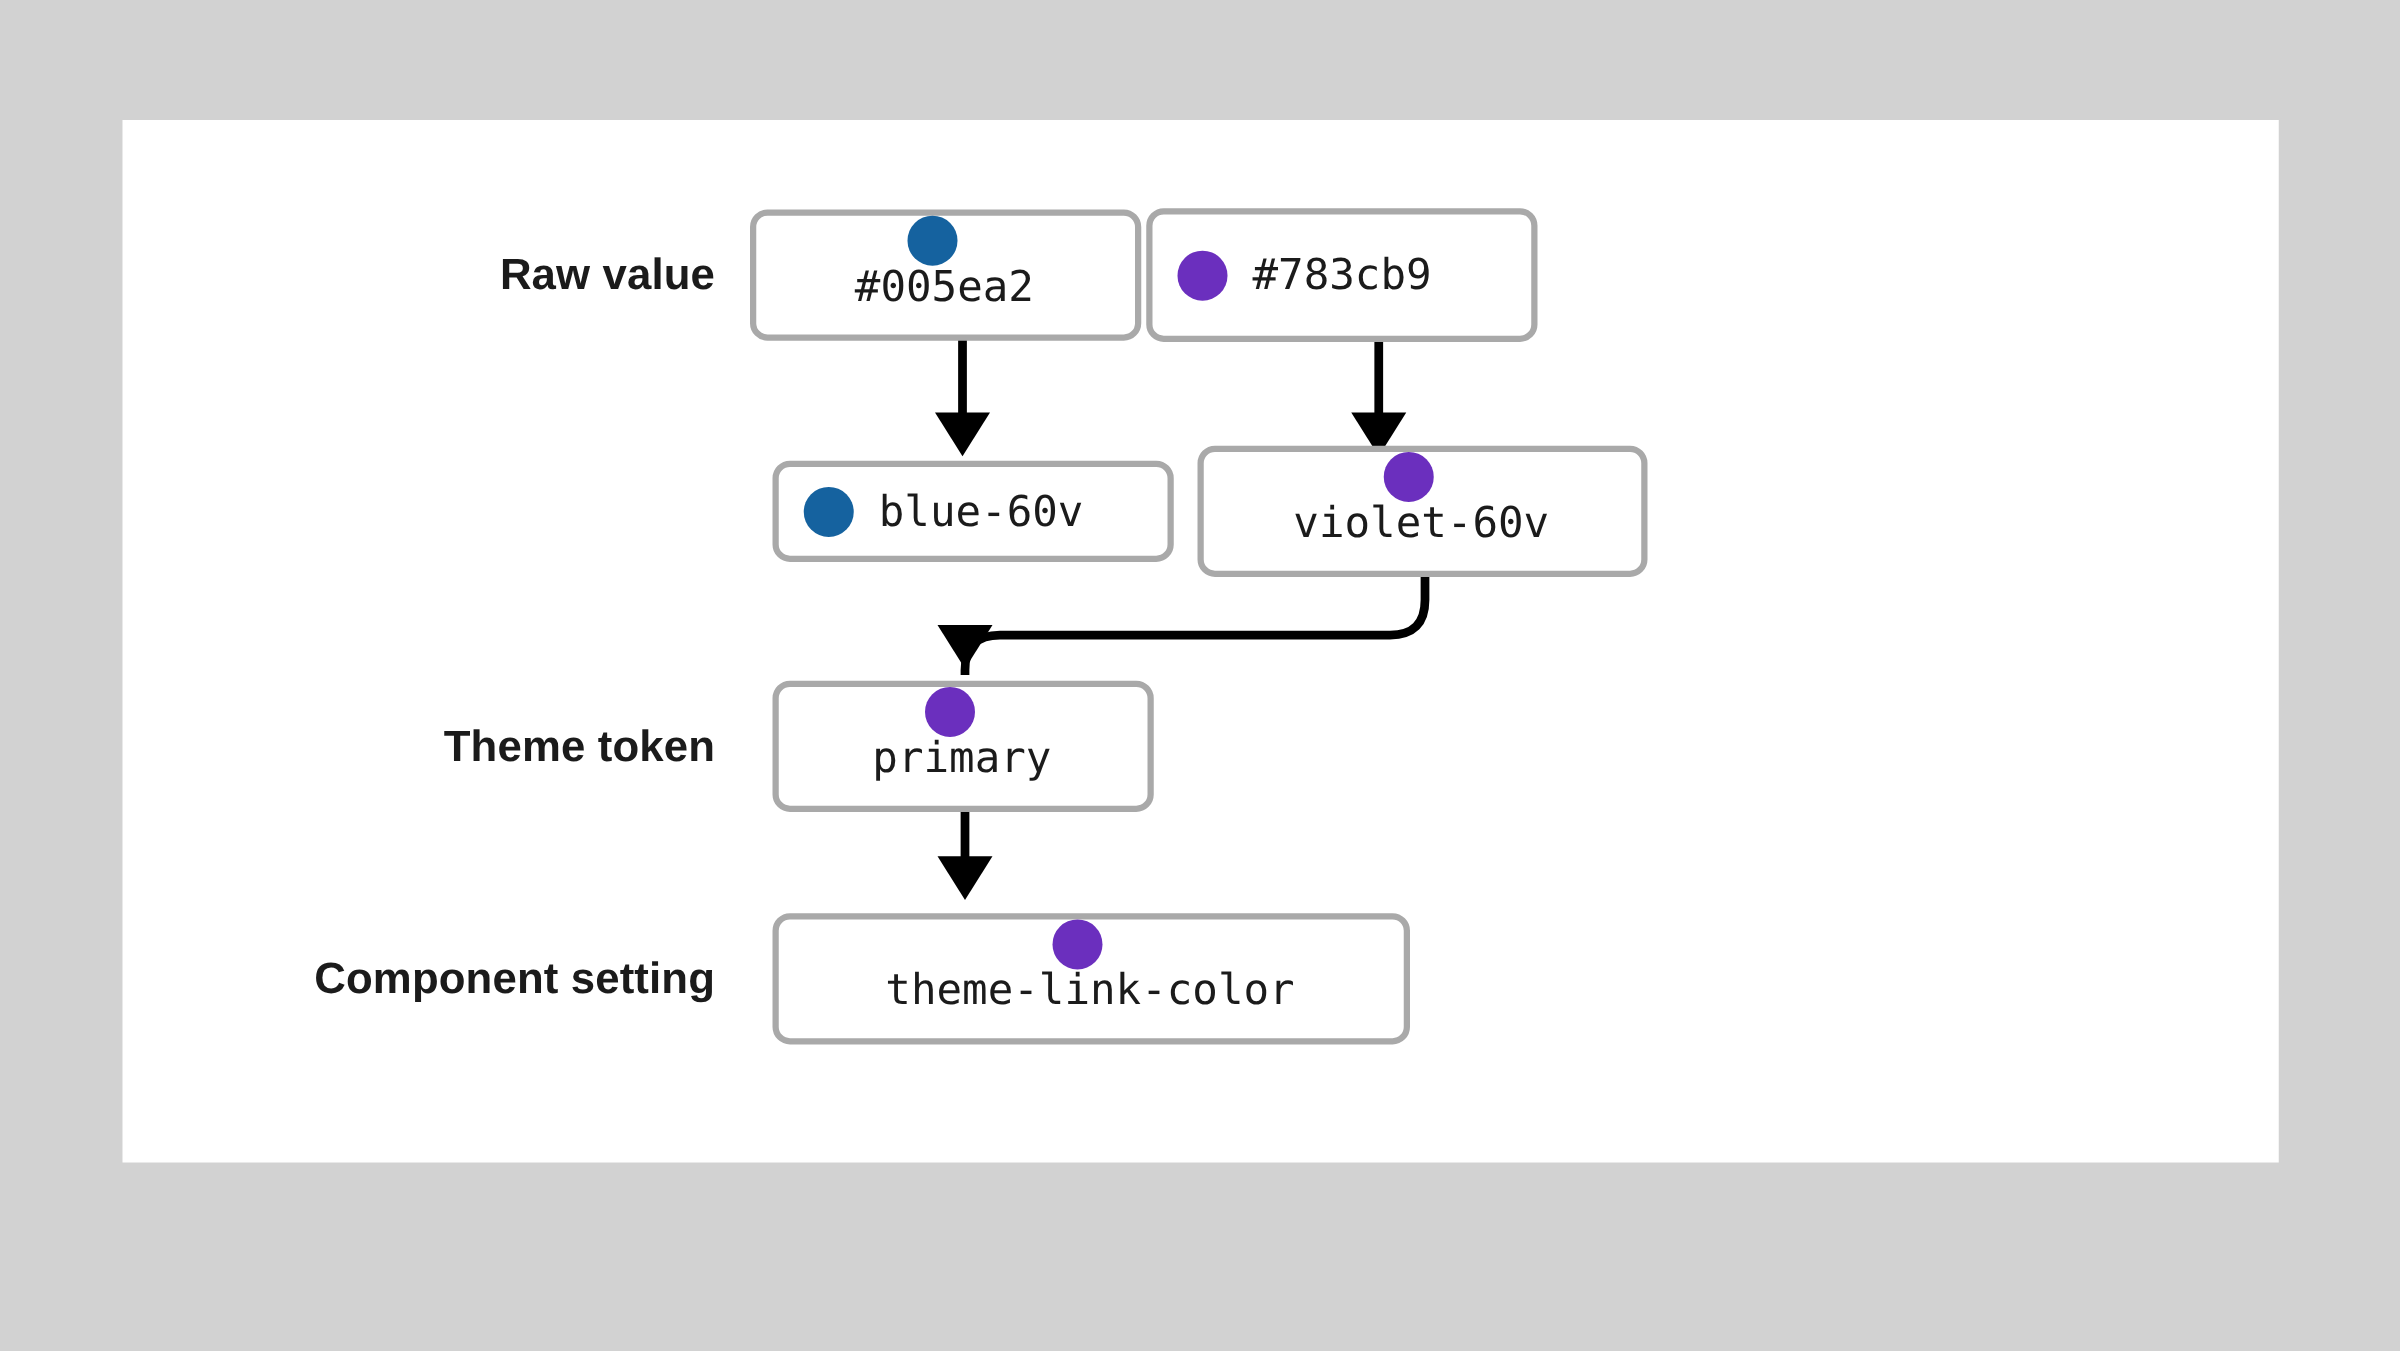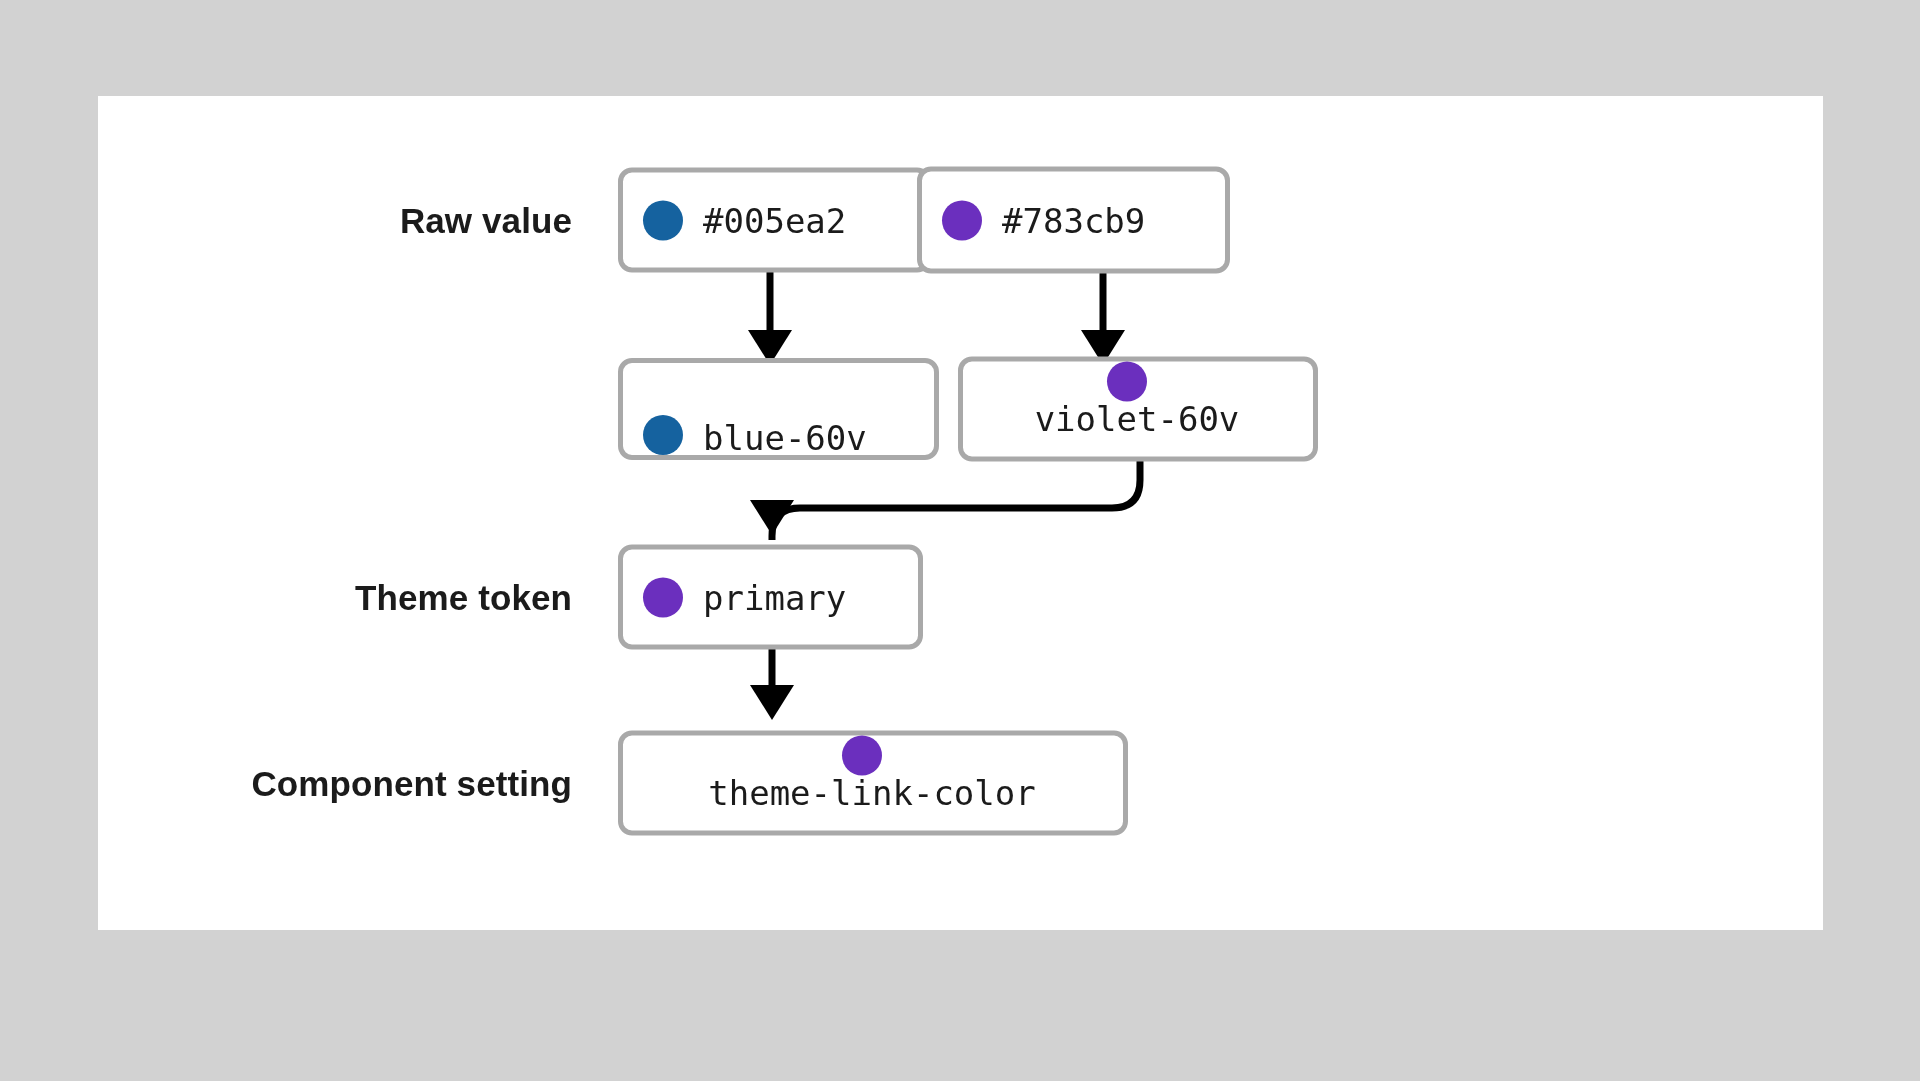--- a/index.html
+++ b/index.html
@@ -115,44 +115,44 @@
     </g>
 
     <g>
       <line x1="772" y1="637" x2="772" y2="690" stroke="#000000" stroke-width="7"></line>
       <path d="M 750 685 L 794 685 L 772 720 z" fill="#000000"></path>
     </g>
   </svg>
 
   <div class="row-label" style="left:200px; top:220px; width:372px;">Raw value</div>
 
-  <div class="chip" style="left:618px; top:220px; width:313px; height:105px;">
+  <div class="chip" style="left:600px; top:220px; width:313px; height:105px;flex-direction:column;">
     <span class="swatch" style="background:#15629f"></span>
     <span class="chip-text">#005ea2</span>
   </div>
 
   <div class="chip" style="left:917px; top:220px; width:313px; height:107px;">
     <span class="swatch" style="background:#6b2fbe"></span>
     <span class="chip-text">#783cb9</span>
   </div>
 
 
-  <div class="chip" style="left:618px; top:409px; width:321px; height:102px;align-items:flex-end;">
+  <div class="chip" style="left:618px; top:409px; width:321px; height:81px;">
     <span class="swatch" style="background:#15629f"></span>
     <span class="chip-text">blue-60v</span>
   </div>
 
   <div class="chip" style="left:958px; top:409px; width:360px; height:105px;flex-direction:column;">
     <span class="swatch" style="background:#6b2fbe"></span>
     <span class="chip-text">violet-60v</span>
   </div>
 
   <div class="row-label" style="left:200px; top:597px; width:372px;">Theme token</div>
 
-  <div class="chip" style="left:618px; top:597px; width:305px; height:105px;">
+  <div class="chip" style="left:618px; top:597px; width:305px; height:105px;flex-direction:column;">
     <span class="swatch" style="background:#6b2fbe"></span>
     <span class="chip-text">primary</span>
   </div>
 
   <div class="row-label" style="left:150px; top:783px; width:422px;">Component setting</div>
 
   <div class="chip" style="left:618px; top:783px; width:510px; height:105px;flex-direction:column;">
     <span class="swatch" style="background:#6b2fbe"></span>
     <span class="chip-text">theme-link-color</span>
   </div>

